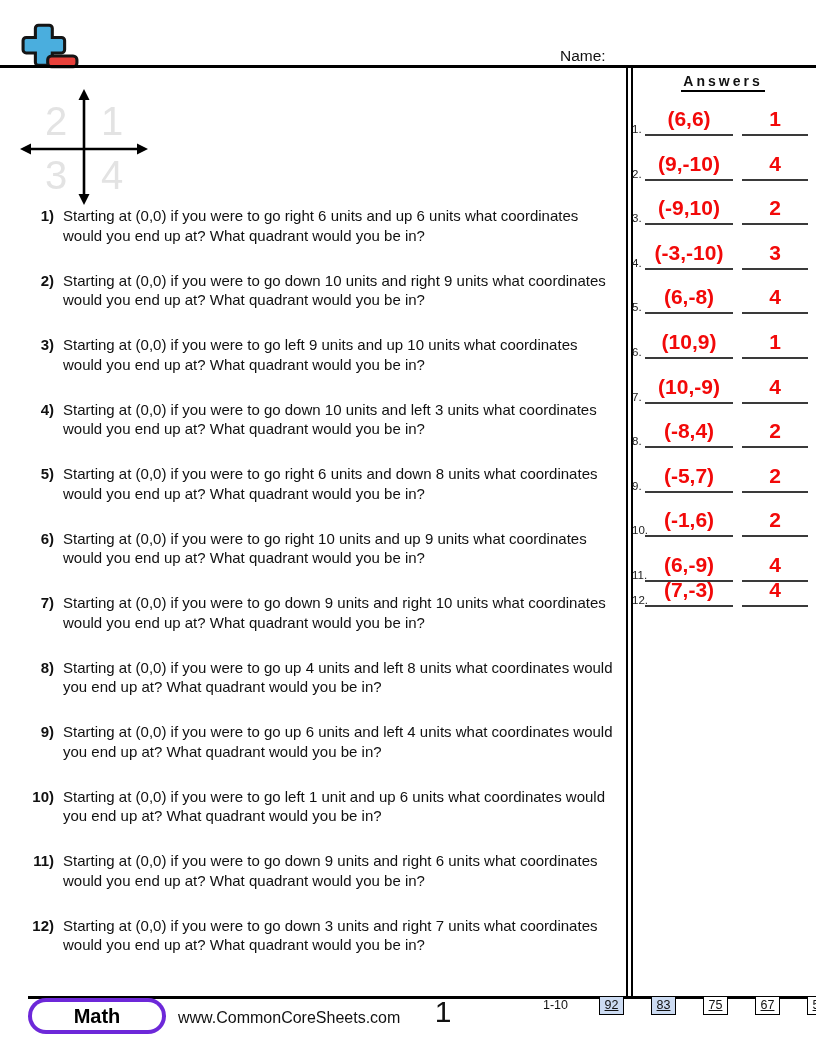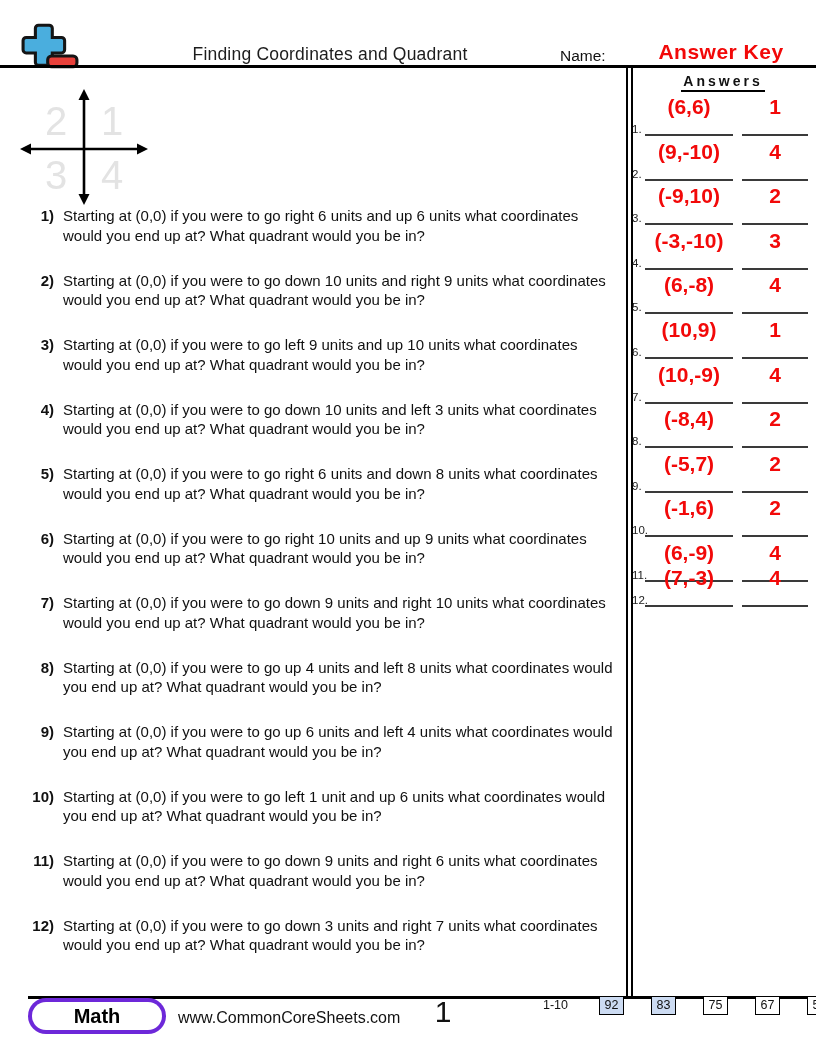--- a/index.html
+++ b/index.html
@@ -28,51 +28,49 @@
   #answers-col{position:absolute;left:630px;top:69px;width:186px;height:927px;}
   #answers-heading{margin:4px auto 0;display:block;width:fit-content;text-align:center;
       font-size:14px;font-weight:bold;letter-spacing:3px;
       border-bottom:2.5px solid #000;padding:0 2px 1px;}
   .answer-row{position:absolute;left:0;width:186px;height:27px;}
   .anum{position:absolute;left:2px;bottom:1px;font-size:11.5px;color:#222;}
   .ansline{position:absolute;bottom:0;border-bottom:2px solid #3a3a3a;text-align:center;}
   .acoord{left:15px;width:88px;}
   .aquad{left:112px;width:66px;}
   .ansline span{display:inline-block;font-weight:bold;font-size:21px;line-height:22px;
-      padding-bottom:16px;color:var(--answer-red);white-space:nowrap;}
+      padding-bottom:4px;color:var(--answer-red);white-space:nowrap;}
   
   #footer-rule{position:absolute;left:28px;top:996px;width:782px;height:2.5px;background:#000;}
   #math-badge{position:absolute;left:28px;top:998px;width:138px;height:36px;
       background:#6d28d9;border-radius:18px 18px 18px 18px;}
   #math-badge .inner{position:absolute;left:4px;top:4px;right:4px;bottom:4px;background:#fff;
       border-radius:14px;display:flex;align-items:center;justify-content:center;
       font-size:20px;font-weight:bold;color:#000;}
   #site-url{position:absolute;left:178px;top:1009px;font-size:16px;}
   #page-number{position:absolute;left:413px;top:995px;width:60px;text-align:center;
       font-size:30px;font-weight:400;}
   #score-grid{position:absolute;left:530px;top:996px;}
   .grid-row{display:flex;height:17px;margin-top:-1px;gap:28px;}
   .grid-row:first-child{margin-top:0;}
   .grid-label{width:38px;text-align:right;padding-right:4px;font-size:12.5px;line-height:19px;}
   .grid-cell{width:23px;height:17px;border:1px solid #000;margin-left:-1px;
-      text-align:center;font-size:12.5px;line-height:17px;background:#fff;}
+      text-align:center;font-size:12.5px;line-height:17px;background:#fff;text-decoration:underline;}
   .grid-cell.shaded{background:var(--grid-shaded);}
 </style>
 </head>
 <body>
 
 <div id="page">
 
   <svg id="logo" viewBox="0 0 78 62" aria-hidden="true">
     <path id="logo-plus" d="M24 4 h14 a4 4 0 0 1 4 4 v12 h12 a4 4 0 0 1 4 4 v12 a4 4 0 0 1 -4 4 h-12 v12 a4 4 0 0 1 -4 4 h-14 a4 4 0 0 1 -4 -4 v-12 h-12 a4 4 0 0 1 -4 -4 v-12 a4 4 0 0 1 4 -4 h12 v-12 a4 4 0 0 1 4 -4 z" stroke="#151515" stroke-width="4" fill="#4aaede"></path>
     <rect id="logo-minus" x="36" y="44" width="38" height="14" rx="5" stroke="#151515" stroke-width="4" fill="#e8403a"></rect>
   </svg>
-  <div id="title">Finding Coordinates and Quadrant</div>
   <div id="name-label">Name:</div>
-  <div id="name-value">Answer Key</div>
   <div id="header-rule"></div>
 
 
   <svg id="quad-diagram" width="132" height="118" viewBox="0 0 132 118">
     <g id="quad-labels" font-family="Liberation Sans, sans-serif" font-size="40" text-anchor="middle" fill="#e3e3e3">
       <text x="38" y="47">2</text>
       <text x="94" y="47">1</text>
       <text x="38" y="101">3</text>
       <text x="94" y="101">4</text>
     </g>

